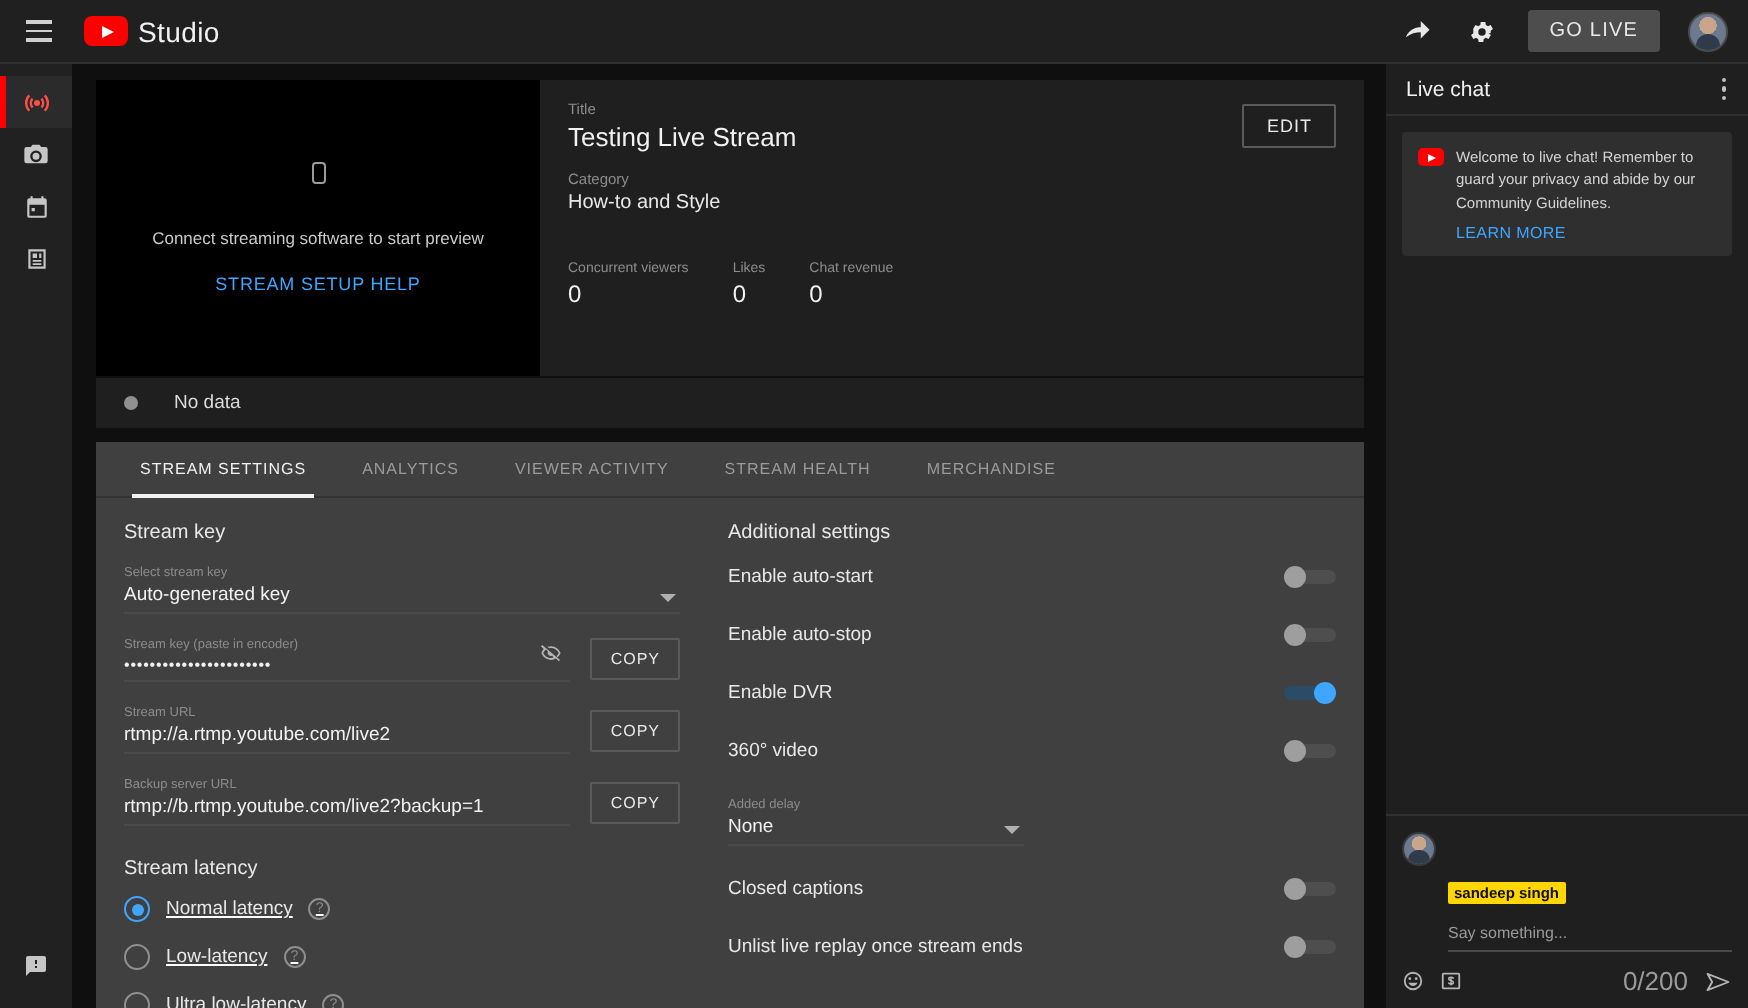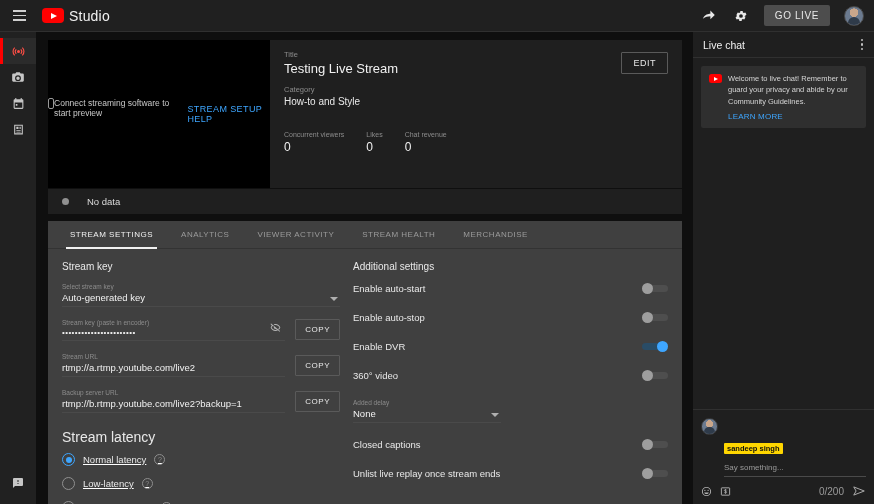--- a/index.html
+++ b/index.html
@@ -66,21 +66,21 @@
   .rail-item.active svg { fill: #ff4e45; }
   .rail-spacer { flex: 1; }
   .rail-bottom { margin-bottom: 8px; }
 
   
   .main { flex: 1; min-width: 0; background: #0f0f0f; padding: 8px 10px 0 12px; display: flex; flex-direction: column; }
 
   .top-row { display: flex; gap: 0; height: 148px; }
   .preview {
     width: 222px; min-width: 222px; background: #000;
-    display: flex; flex-direction: row; align-items: center; justify-content: center;
+    display: flex; flex-direction: column; align-items: center; justify-content: center;
     position: relative;
   }
   .preview-cam { width: 7px; height: 11px; border: 1.5px solid #9a9a9a; border-radius: 2px; margin-bottom: 22px; }
   .preview-text { font-size: 8.5px; color: #c9c9c9; margin-bottom: 13px; }
   .preview-link { font-size: 9px; color: #3ea6ff; letter-spacing: .4px; cursor: pointer; }
 
   .info-card { flex: 1; background: #1f1f1f; padding: 10px 14px; position: relative; }
   .label { font-size: 7.5px; color: #8c8c8c; margin-bottom: 2px; }
   .title-val { font-size: 13px; color: #f1f1f1; margin-bottom: 9px; }
   .cat-val { font-size: 10px; color: #e8e8e8; margin-bottom: 24px; }
@@ -107,21 +107,21 @@
   .tabs { display: flex; border-bottom: 1px solid #333; padding-left: 8px; height: 28px; }
   .tab {
     font-size: 8px; letter-spacing: .5px; color: #9b9b9b; padding: 0 14px;
     display: flex; align-items: center; cursor: pointer; position: relative; white-space: nowrap;
   }
   .tab.active { color: #f1f1f1; }
   .tab.active::after {
     content: ""; position: absolute; left: 10px; right: 10px; bottom: -1px; height: 2px; background: #f1f1f1;
   }
 
-  .panel-body { flex: 1; display: flex; padding: 12px 14px 12px 14px; gap: 13px; min-height: 0; }
+  .panel-body { flex: 1; display: flex; padding: 12px 14px 12px 14px; gap: 24px; min-height: 0; }
   .col-left { width: 278px; min-width: 278px; }
   .col-right { flex: 1; }
 
   .sec-title { font-size: 10px; color: #e8e8e8; margin-bottom: 11px; }
 
   .field { position: relative; margin-bottom: 12px; }
   .field-row { display: flex; align-items: flex-end; gap: 10px; }
   .underline-field {
     flex: 1; border-bottom: 1px solid #4a4a4a; padding-bottom: 3px; position: relative;
   }
@@ -133,21 +133,21 @@
     width: 0; height: 0; border-left: 4px solid transparent; border-right: 4px solid transparent;
     border-top: 4px solid #b0b0b0; cursor: pointer;
   }
   .eye { position: absolute; right: 4px; bottom: 3px; cursor: pointer; }
   .copy-btn {
     background: transparent; border: 1px solid #5a5a5a; color: #e8e8e8;
     font-size: 8px; letter-spacing: .5px; padding: 5px 9px; cursor: pointer; border-radius: 1px;
     margin-bottom: 1px; font-family: "Liberation Sans", sans-serif;
   }
 
-  .latency-title { font-size: 14px; color: #e8e8e8; margin: 16px 0 8px 0; }
+  .latency-title { font-size: 10px; color: #e8e8e8; margin: 16px 0 8px 0; }
   .radio-row { display: flex; align-items: center; gap: 8px; margin-bottom: 11px; cursor: pointer; text-decoration: underline; }
   .radio {
     width: 13px; height: 13px; border-radius: 50%; border: 1.5px solid #909090;
     display: flex; align-items: center; justify-content: center; flex: none;
   }
   .radio.checked { border-color: #3ea6ff; }
   .radio.checked::after { content: ""; width: 6px; height: 6px; border-radius: 50%; background: #3ea6ff; }
   .radio-label { font-size: 9.5px; color: #e8e8e8; }
   .help-icon {
     width: 11px; height: 11px; border-radius: 50%; border: 1px solid #8e8e8e;
@@ -201,21 +201,21 @@
   .chat-username {
     display: inline-block; background: #ffd600; color: #0f0f0f; font-size: 7.5px;
     padding: 1px 3px; font-weight: bold; border-radius: 1px; margin-top: 25px;
   }
   .chat-placeholder {
     font-size: 8px; color: #9a9a9a; border-bottom: 1px solid #4a4a4a;
     padding: 5px 0 4px 0; margin-top: 3px; cursor: text;
   }
   .chat-tools { display: flex; align-items: center; margin-top: 7px; gap: 8px; }
   .tool-icon { cursor: pointer; display: flex; align-items: center; }
-  .counter { margin-left: auto; font-size: 10px; color: #9a9a9a; text-align: right; }
+  .counter { margin-left: auto; font-size: 13px; color: #9a9a9a; text-align: right; }
   .send-icon { cursor: pointer; display: flex; align-items: center; }
 </style>
 </head>
 <body>
 
 <div class="app">
 
   <div class="header">
     <div class="hamburger">
       <span></span>

